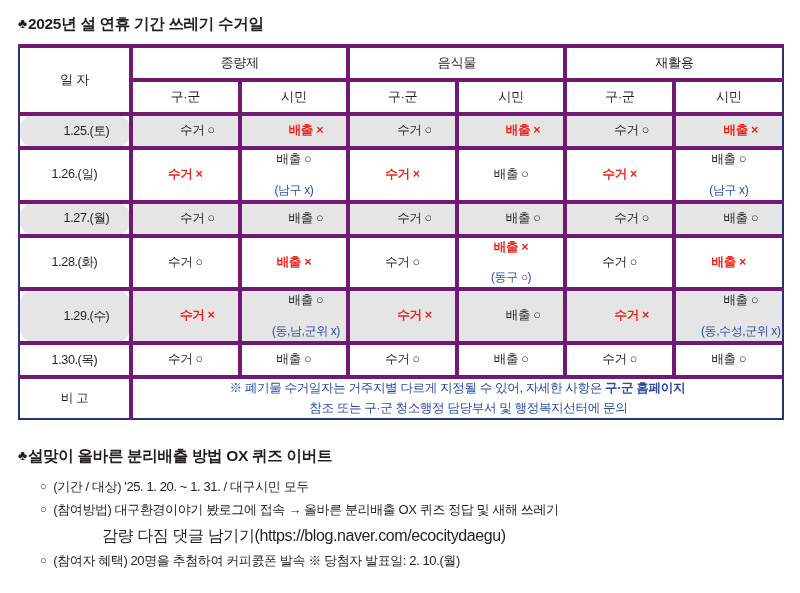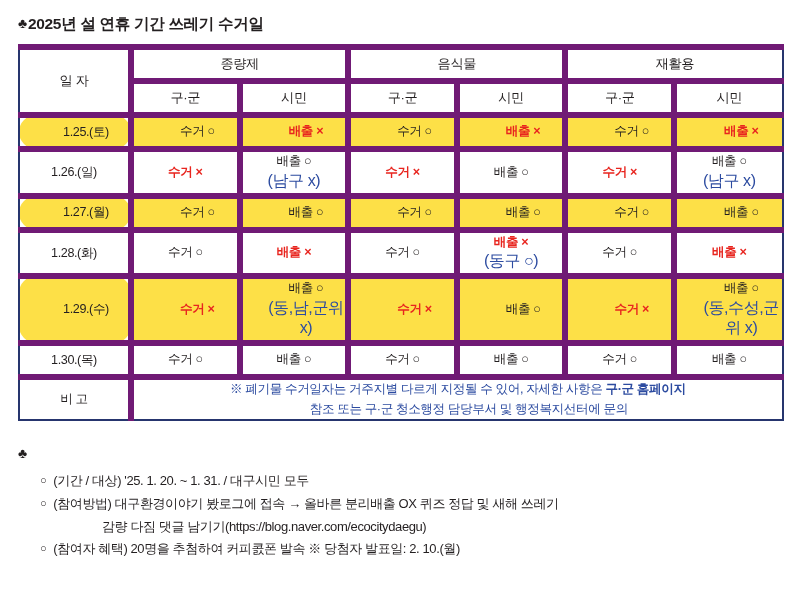--- a/index.html
+++ b/index.html
@@ -33,21 +33,21 @@
   table.sched {
     width: 764px;
     margin-top: 9px;
     border-collapse: collapse;
     table-layout: fixed;
   }
   table.sched col.c-date  { width: 112px; }
   table.sched col.c-cell  { width: 108.6px; }
 
   table.sched th, table.sched td {
-    border: 6px solid #701a75;
+    border: 4px solid #701a75;
     text-align: center;
     vertical-align: middle;
     font-size: 12.6px;
     letter-spacing: -0.4px;
     padding: 0;
     height: 34px;
   }
   table.sched thead th {
     font-weight: normal;
     background: #ffffff;
@@ -56,27 +56,27 @@
   .th-date {
     letter-spacing: 3px;
     padding-left: 3px;
   }
   
   .bd-top-thick { border-top: 2px solid #26356e !important; }
   .bd-bot-thick { border-bottom: 2px solid #26356e !important; }
   .bd-left-thick { border-left: 2px solid #26356e !important; border-radius: 17px; }
   .bd-right-thick { border-right: 2px solid #26356e !important; }
 
-  tr.odd td { background: #fde047; padding-left: 24px; }
+  tr.odd td { background: #e5e5e5; padding-left: 24px; }
   tr.even td { background: #ffffff; }
 
   .cell { line-height: 1.25; padding: 2px 0; }
   .red { color: #e8251f; font-weight: bold; }
   .blue { color: #2c4ba0; font-size: 11px; }
-  .sub { font-size: 16px; display: block; margin-top: 1px; }
+  .sub { font-size: 12px; display: block; margin-top: 15px; }
   .date-txt { font-size: 12.6px; }
 
   
   td.remark-label {
     letter-spacing: 3px;
     font-size: 13px;
     padding-left: 4px;
   }
   td.remark-body {
     text-align: left;
@@ -103,21 +103,21 @@
     letter-spacing: -0.4px;
     line-height: 1.75;
     display: flex;
     gap: 7px;
     padding-left: 22px;
   }
   .event li .marker { font-size: 11px; line-height: 1.95; }
   .event li .txt { flex: 1; }
   .event .cont {
     padding-left: 84px;
-    font-size: 13px;
+    font-size: 16px;
     letter-spacing: -0.4px;
     line-height: 1.75;
   }
 </style>
 </head>
 <body>
 
 <div class="page">
 
   <div class="sec-title">
@@ -289,20 +289,21 @@
           </span>
           <span class="remark-indent">참조 또는 구·군 청소행정 담당부서 및 행정복지선터에 문의</span>
         </td>
       </tr>
     </tfoot>
   </table>
 
   <div class="event">
     <div class="sec-title">
       <span class="club">♣</span>
+      <span>설맞이 올바른 분리배출 방법 OX 퀴즈 이버트</span>
     </div>
     <ul>
       <li>
         <span class="marker">○</span>
         <span class="txt">(기간 / 대상) '25. 1. 20. ~ 1. 31. / 대구시민 모두</span>
       </li>
       <li>
         <span class="marker">○</span>
         <span class="txt">(참여방법) 대구환경이야기 봤로그에 접속 → 올바른 분리배출 OX 퀴즈 정답 및 새해 쓰레기</span>
       </li>

